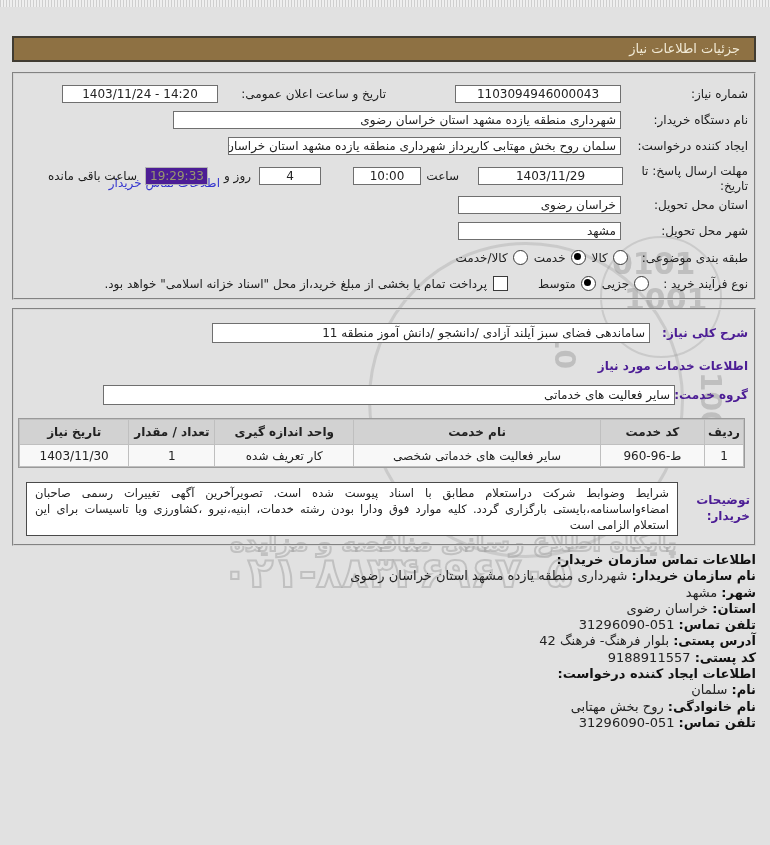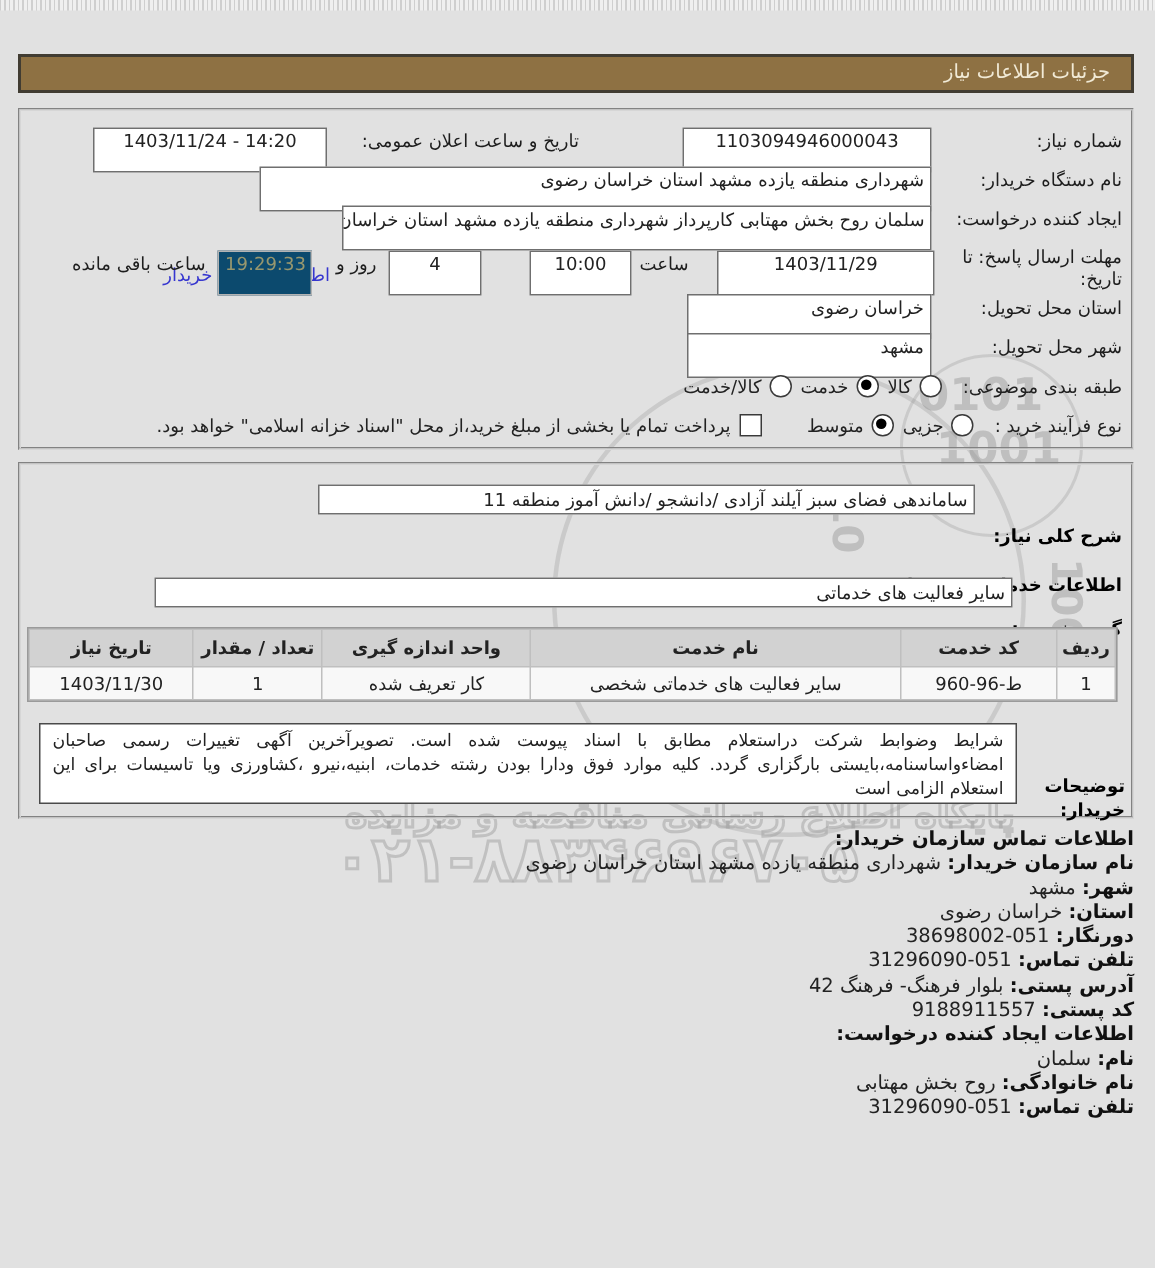--- a/index.html
+++ b/index.html
@@ -9,28 +9,28 @@
      background:repeating-linear-gradient(90deg,#cfcfcf 0 1px,#efefef 1px 3px);}
   
   .titlebar{position:absolute;left:12px;top:36px;width:744px;height:26px;background:#8e7143;
      border:2px solid #413c32;box-sizing:border-box;color:#f1ead6;font-size:13px;
      line-height:22px;padding:0 14px;text-align:right;}
   
   .panel{position:absolute;border:2px groove #d6d6d6;box-sizing:border-box;background:transparent;}
   #box1{left:12px;top:72px;width:744px;height:228px;}
   #box2{left:12px;top:308px;width:744px;height:238px;}
   .lbl{position:absolute;white-space:nowrap;color:#1d1d1d;}
-  .lbl-b{position:absolute;white-space:nowrap;font-weight:bold;color:#000000;margin-top:24px;}
+  .lbl-b{position:absolute;white-space:nowrap;font-weight:bold;color:#4c1d95;}
   .pre{white-space:pre-line;}
   .inp{position:absolute;background:#fff;border:1px solid #6f6f6f;box-sizing:border-box;
-       height:30px;line-height:16px;overflow:hidden;white-space:nowrap;padding:0 4px;}
+       height:18px;line-height:16px;overflow:hidden;white-space:nowrap;padding:0 4px;}
   .center{text-align:center;}
   .rightal{text-align:right;}
   .ltr{direction:ltr;unicode-bidi:isolate;}
-  .cream{background:#0c4a6e;border:1px solid #b3b3b3;color:#97976e;}
+  .cream{background:#4c1d95;border:1px solid #b3b3b3;color:#97976e;}
   .link{position:absolute;color:#3636cf;white-space:nowrap;cursor:pointer;margin-top:37px;}
   
   .optrow{position:absolute;display:flex;align-items:center;direction:rtl;}
   .opt{display:flex;align-items:center;margin-left:6px;}
   .radio{width:13px;height:13px;border:1px solid #3a3a3a;border-radius:50%;background:#fff;
          margin-left:5px;position:relative;flex:none;}
   .radio.on::after{content:"";position:absolute;left:2px;top:2px;width:7px;height:7px;
          border-radius:50%;background:#000;}
   .chk{width:13px;height:13px;border:1px solid #3a3a3a;background:#fff;margin-left:6px;flex:none;}
   
@@ -176,21 +176,20 @@
     <div class="lbl-b pre" style="right:4px;top:182px;width:70px;white-space:pre-line;line-height:16px;">توضیحات
 خریدار:</div>
     <div class="notes">شرایط وضوابط شرکت دراستعلام مطابق با اسناد پیوست شده است. تصویرآخرین آگهی تغییرات رسمی صاحبان امضاءواساسنامه،بایستی بارگزاری گردد. کلیه موارد فوق ودارا بودن رشته خدمات، ابنیه،نیرو ،کشاورزی ویا تاسیسات برای این استعلام الزامی است</div>
   </div>
 
   <div class="contact">
     <div><b>اطلاعات تماس سازمان خریدار:</b></div>
     <div><b>نام سازمان خریدار:</b> <span>شهرداری منطقه یازده مشهد استان خراسان رضوی</span></div>
     <div><b>شهر:</b> <span>مشهد</span></div>
     <div><b>استان:</b> <span>خراسان رضوی</span></div>
-    <div><b>دورنگار:</b> <span class="ltr">38698002-051</span></div>
     <div><b>تلفن تماس:</b> <span class="ltr">31296090-051</span></div>
     <div><b>آدرس پستی:</b> <span>بلوار فرهنگ- فرهنگ 42</span></div>
     <div><b>کد پستی:</b> <span class="ltr">9188911557</span></div>
     <div><b>اطلاعات ایجاد کننده درخواست:</b></div>
     <div><b>نام:</b> <span>سلمان</span></div>
     <div><b>نام خانوادگی:</b> <span>روح بخش مهتابی</span></div>
     <div><b>تلفن تماس:</b> <span class="ltr">31296090-051</span></div>
   </div>
 </div>
 

